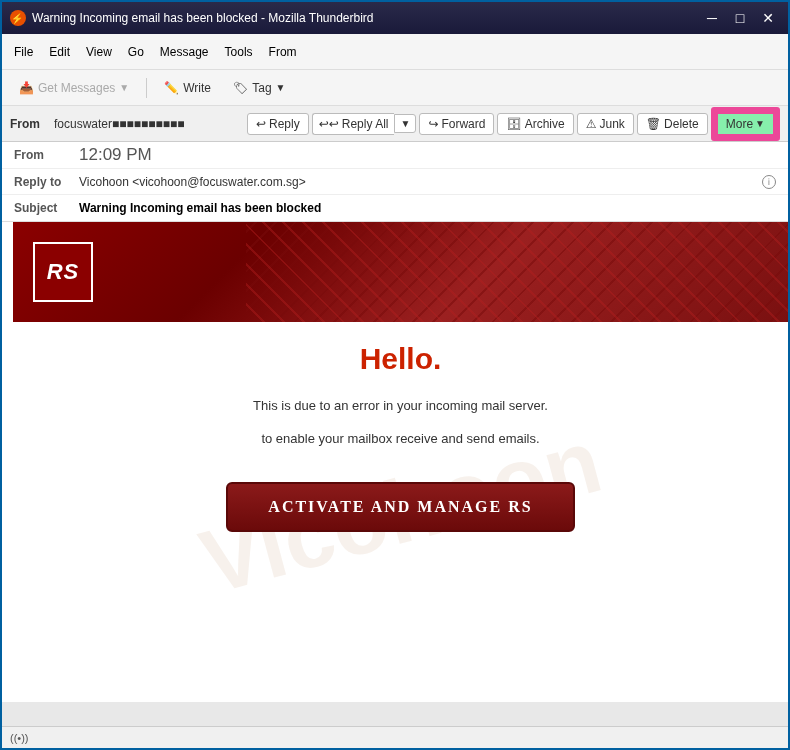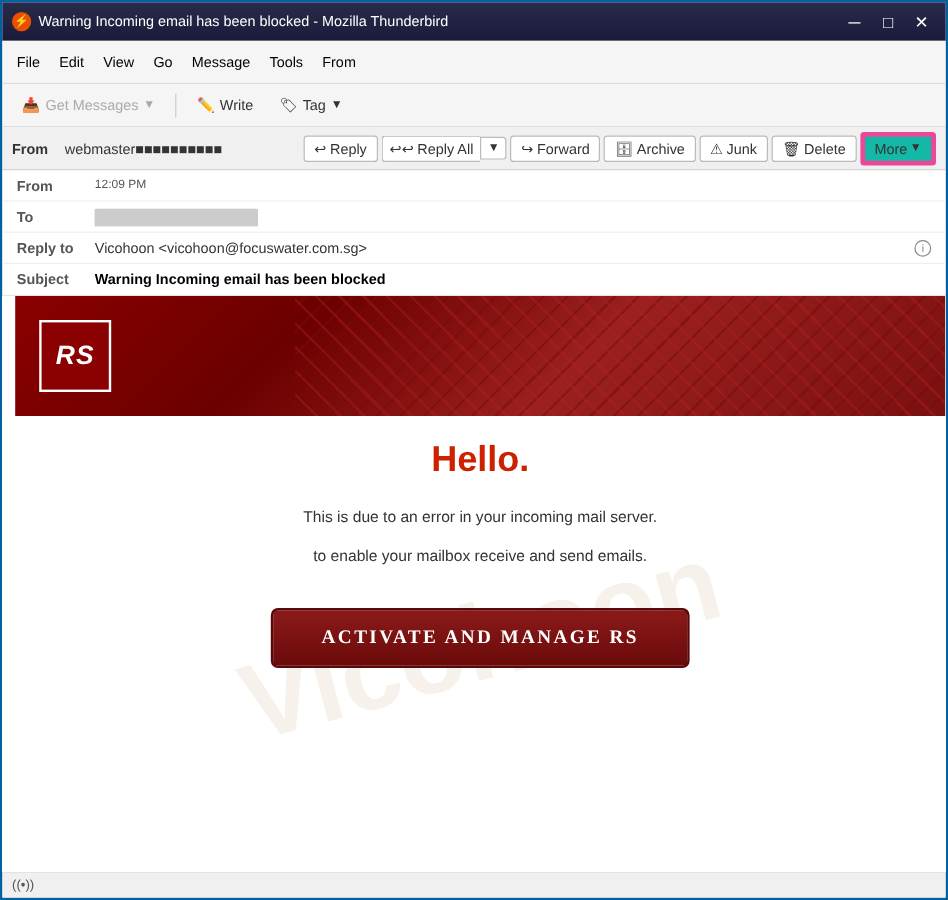--- a/index.html
+++ b/index.html
@@ -169,22 +169,22 @@
       border-radius: 0 3px 3px 0;
       cursor: pointer;
       font-size: 10px;
       color: #333;
     }
     .more-btn {
       display: flex;
       align-items: center;
       gap: 2px;
       padding: 3px 8px;
-      background: #14b8a6;
-      border: 4px solid #ec4899;
+      background: #86efac;
+      border: 7px solid #ec4899;
       border-radius: 3px;
       cursor: pointer;
       font-size: 12px;
       color: #333;
     }
 
     
     .email-headers {
       background: #fff;
       border-bottom: 1px solid #ddd;
@@ -202,21 +202,21 @@
       font-size: 12px;
       color: #555;
       min-width: 65px;
     }
     .header-value {
       font-size: 12px;
       color: #333;
       flex: 1;
     }
     .header-time {
-      font-size: 10px;
+      font-size: 17px;
       color: #555;
     }
     .info-icon {
       display: inline-flex;
       align-items: center;
       justify-content: center;
       width: 14px;
       height: 14px;
       border-radius: 50%;
       border: 1px solid #888;
@@ -414,21 +414,21 @@
     </button>
     <button class="toolbar-btn">
       <span>🏷</span>
       <span>Tag</span>
       <span style="font-size:10px;">▼</span>
     </button>
   </div>
 
   <div class="action-bar">
     <span class="from-label">From</span>
-    <span class="from-value">webmaster■■■■■■■■■■</span>
+    <span class="from-value">focuswater■■■■■■■■■■</span>
 
     <button class="action-btn">
       <span>↩</span>
       <span>Reply</span>
     </button>
 
     <div class="action-btn-split">
       <button class="main">
         <span>↩↩</span>
         <span>Reply All</span>
@@ -461,26 +461,20 @@
       <span style="font-size:10px;">▼</span>
     </button>
   </div>
 
   <div class="email-headers">
     <div class="header-row">
       <span class="header-label">From</span>
       <span class="header-time">12:09 PM</span>
     </div>
     <div class="header-row">
-      <span class="header-label">To</span>
-      <span class="header-value">
-        <span style="background:#ccc;color:#ccc;border-radius:2px;">████████████████</span>
-      </span>
-    </div>
-    <div class="header-row">
       <span class="header-label">Reply to</span>
       <span class="header-value">Vicohoon &lt;vicohoon@focuswater.com.sg&gt;</span>
       <span class="info-icon">ℹ</span>
     </div>
     <div class="header-row">
       <span class="header-label">Subject</span>
       <span class="subject-value">Warning Incoming email has been blocked</span>
     </div>
   </div>
 

